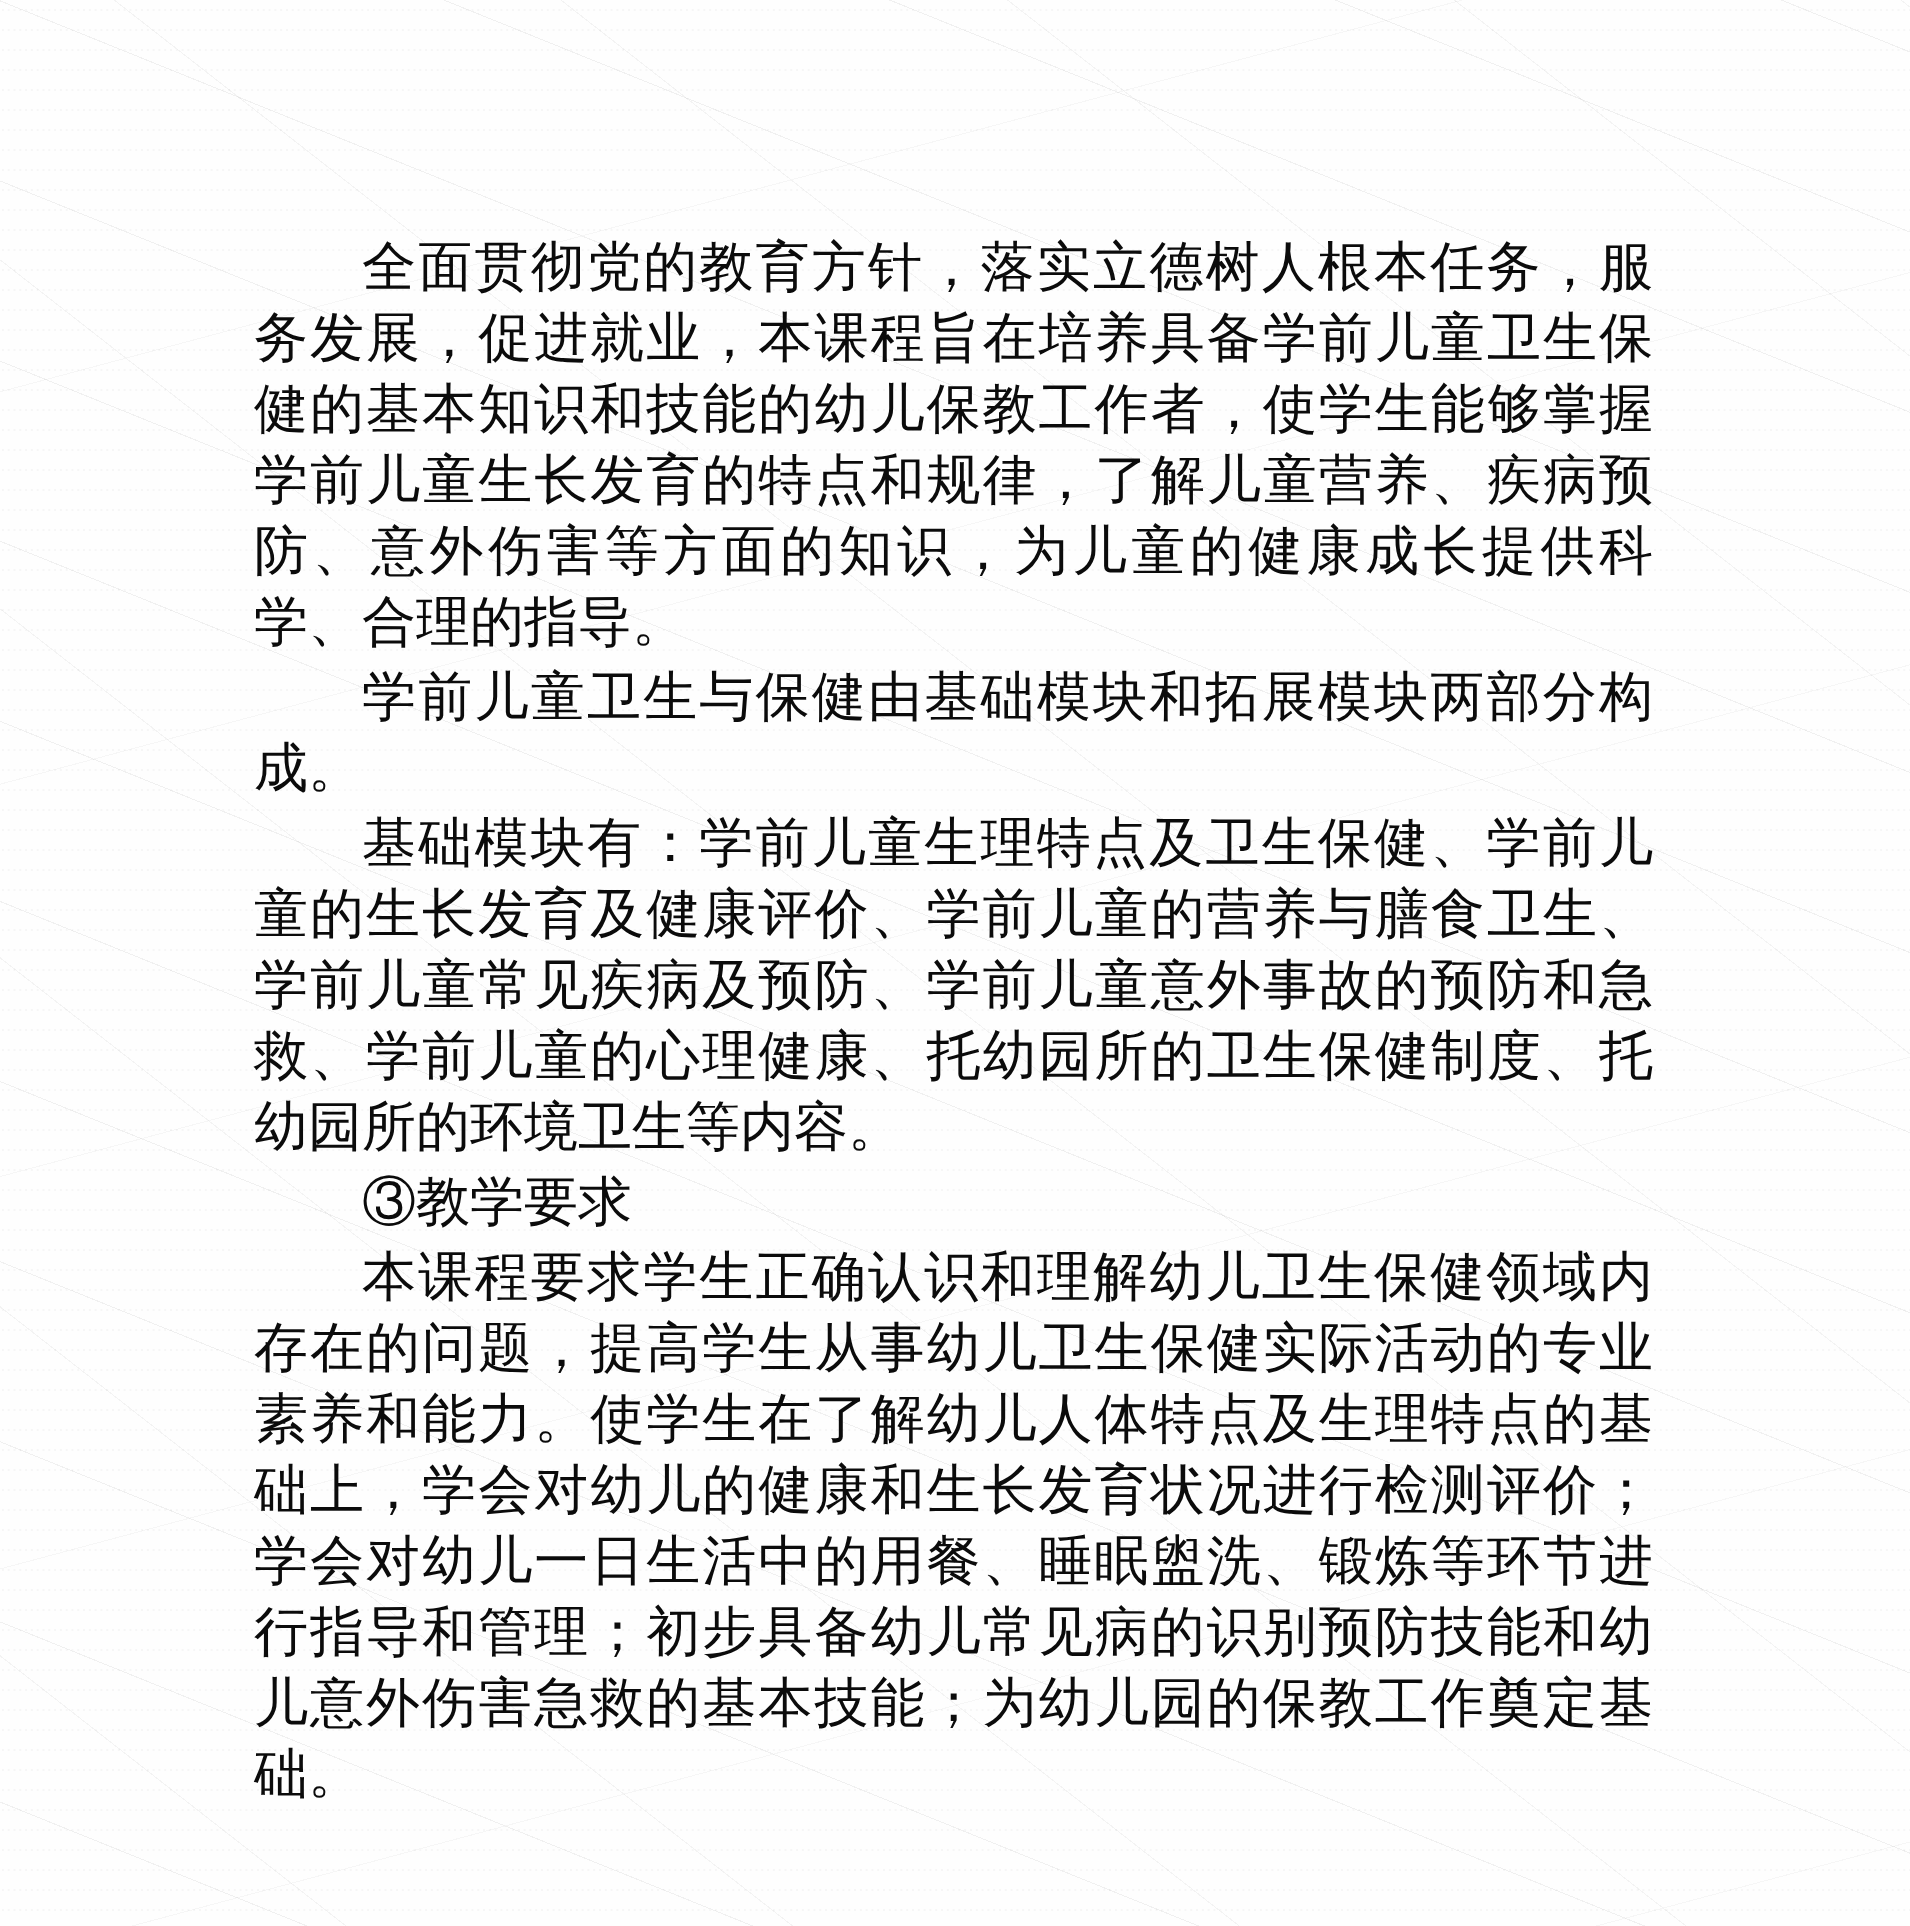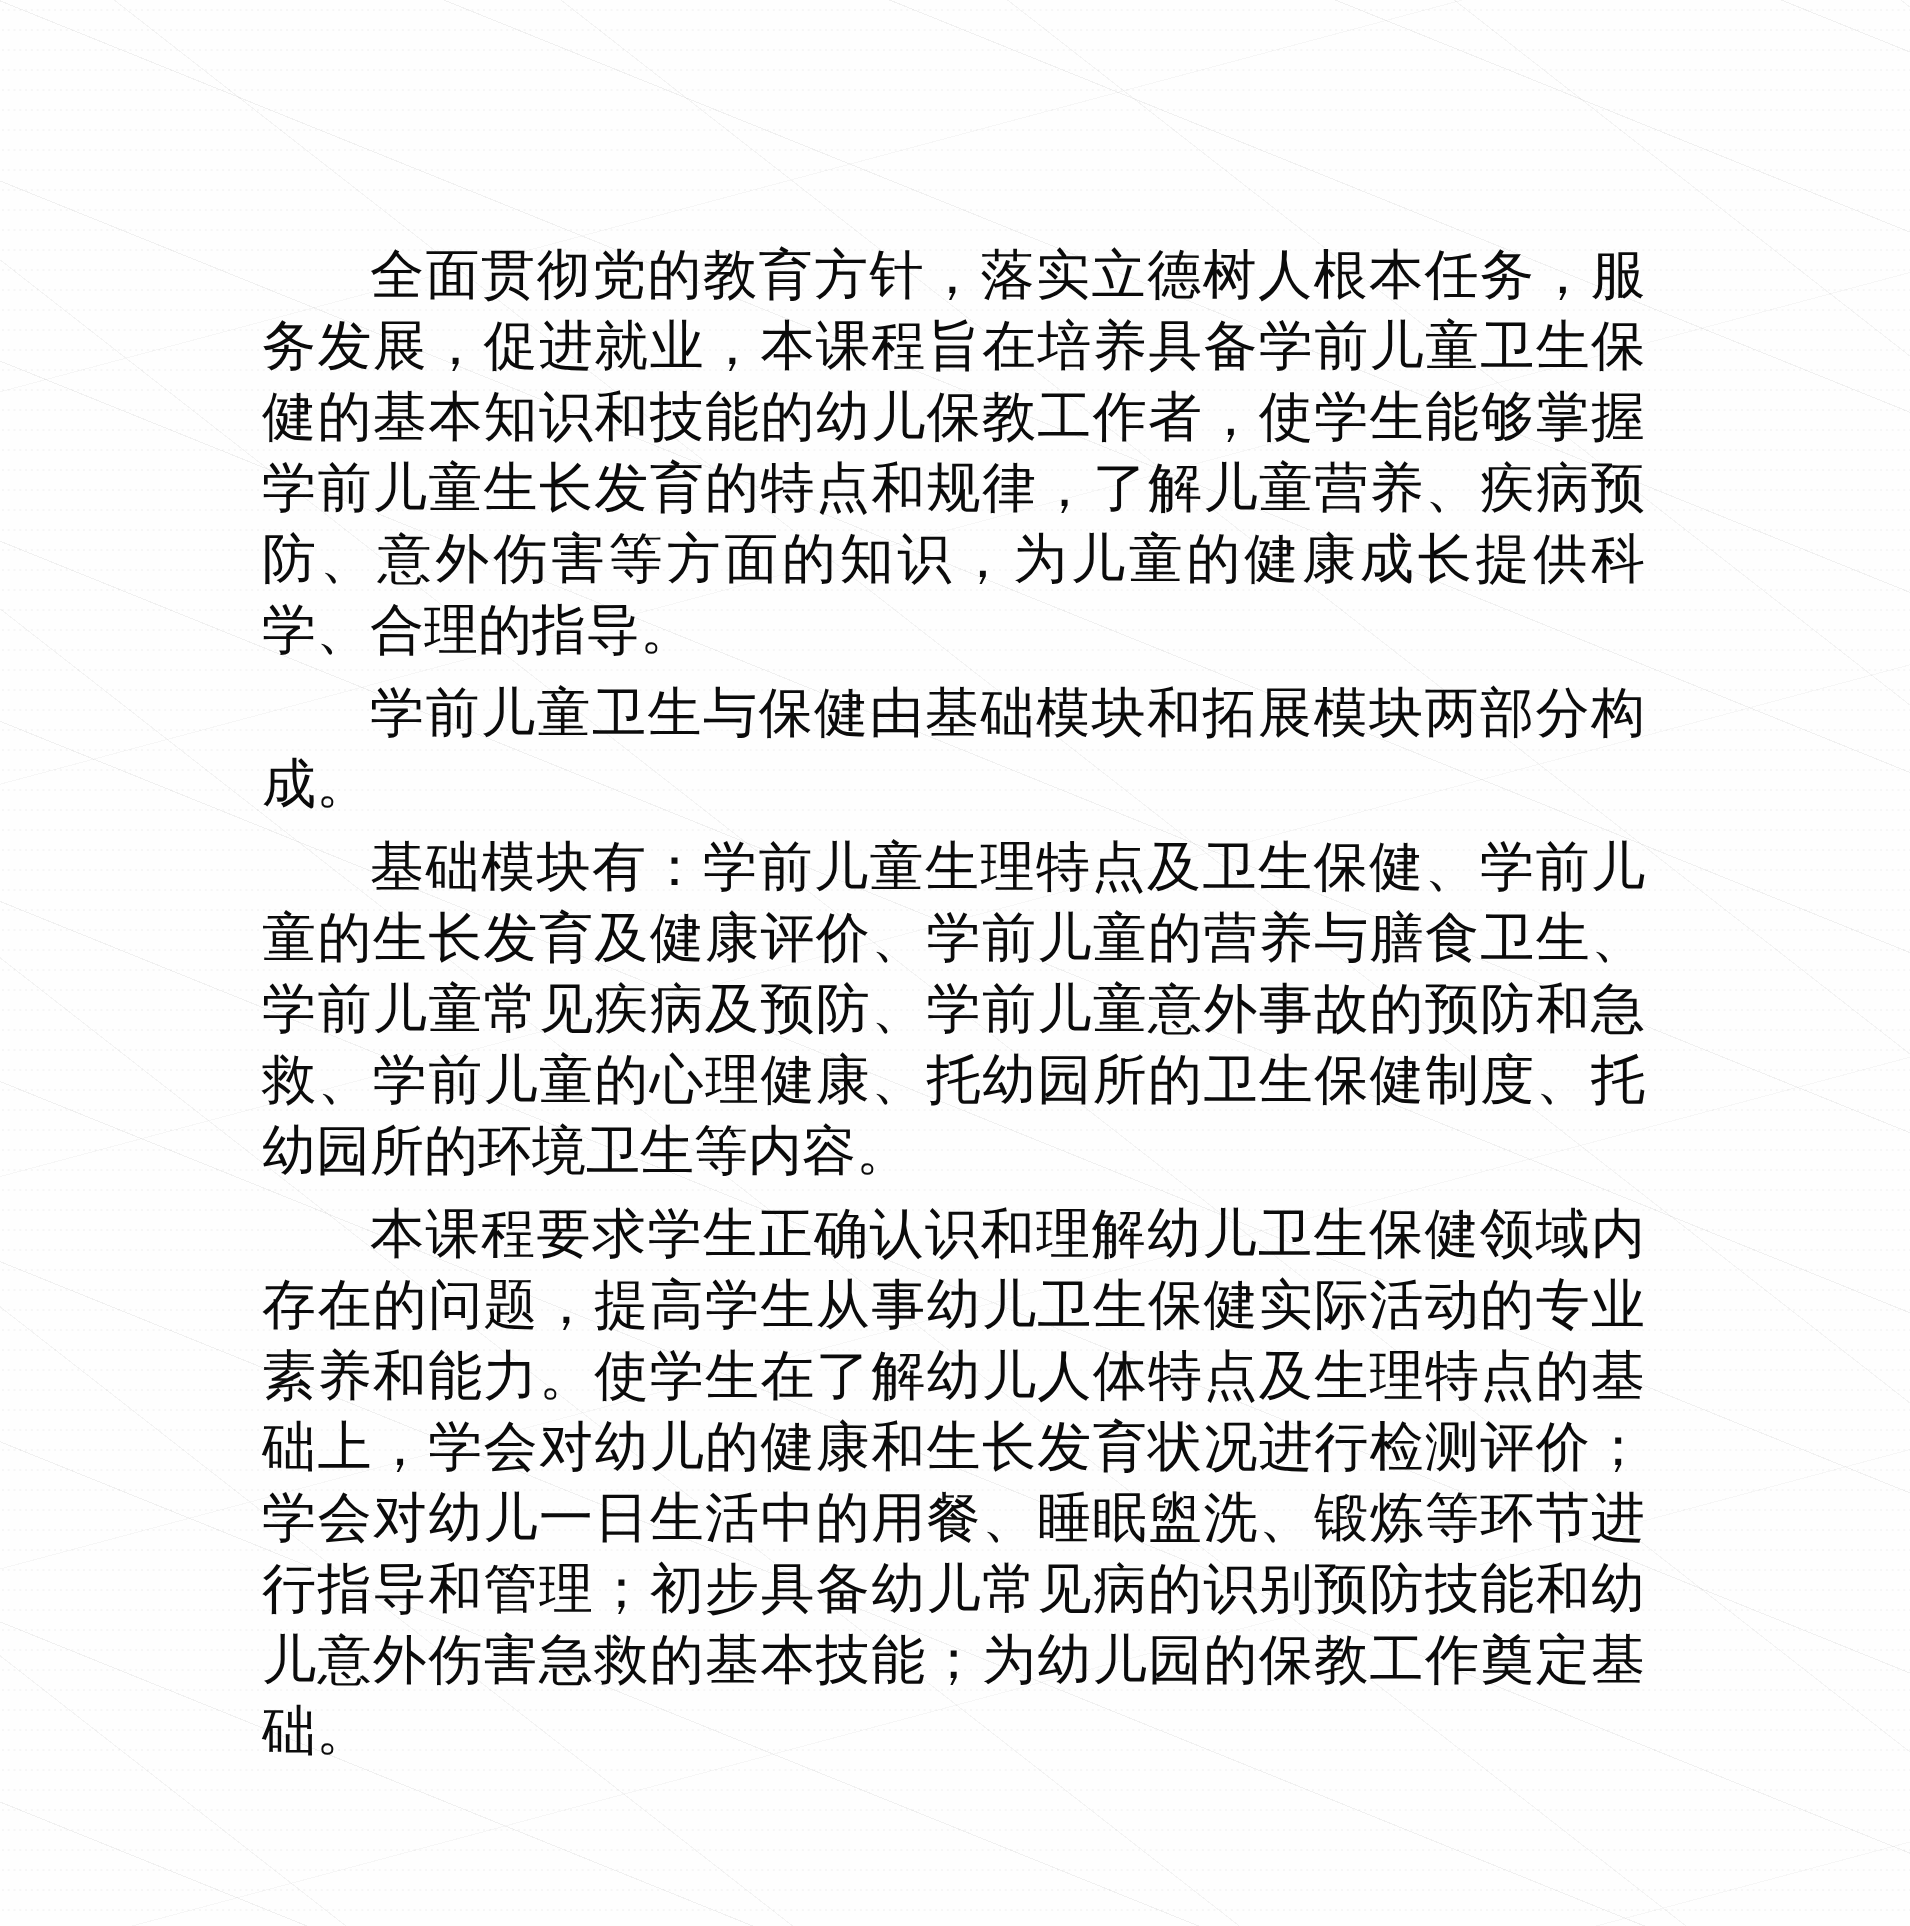--- a/index.html
+++ b/index.html
@@ -40,35 +40,36 @@
     top: 228px;
     width: 1407px;
     color: #0b0b0b;
     font-size: 54px;
     line-height: 71px;
     text-align: justify;
     text-justify: inter-character;
     word-break: normal;
   }
   .content p {
-    margin: 12px;
+    margin: 4px;
     padding: 0;
     text-indent: 2em;
   }
 </style>
 </head>
 <body>
 
 <div class="page">
 
   <div class="scan-dots"></div>
   <div class="scan-streaks"></div>
 
   <main class="content">
     <p>全面贯彻党的教育方针，落实立德树人根本任务，服务发展，促进就业，本课程旨在培养具备学前儿童卫生保健的基本知识和技能的幼儿保教工作者，使学生能够掌握学前儿童生长发育的特点和规律，了解儿童营养、疾病预防、意外伤害等方面的知识，为儿童的健康成长提供科学、合理的指导。</p>
     <p>学前儿童卫生与保健由基础模块和拓展模块两部分构成。</p>
     <p>基础模块有：学前儿童生理特点及卫生保健、学前儿童的生长发育及健康评价、学前儿童的营养与膳食卫生、学前儿童常见疾病及预防、学前儿童意外事故的预防和急救、学前儿童的心理健康、托幼园所的卫生保健制度、托幼园所的环境卫生等内容。</p>
+    <p>③教学要求</p>
     <p>本课程要求学生正确认识和理解幼儿卫生保健领域内存在的问题，提高学生从事幼儿卫生保健实际活动的专业素养和能力。使学生在了解幼儿人体特点及生理特点的基础上，学会对幼儿的健康和生长发育状况进行检测评价；学会对幼儿一日生活中的用餐、睡眠盥洗、锻炼等环节进行指导和管理；初步具备幼儿常见病的识别预防技能和幼儿意外伤害急救的基本技能；为幼儿园的保教工作奠定基础。</p>
 
   </main>
 
 </div>
 
 
 </body></html>

